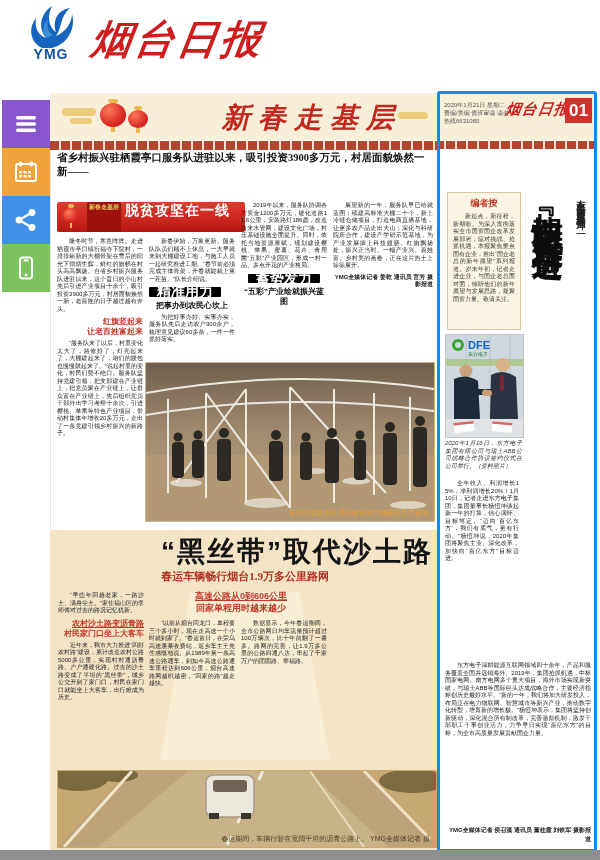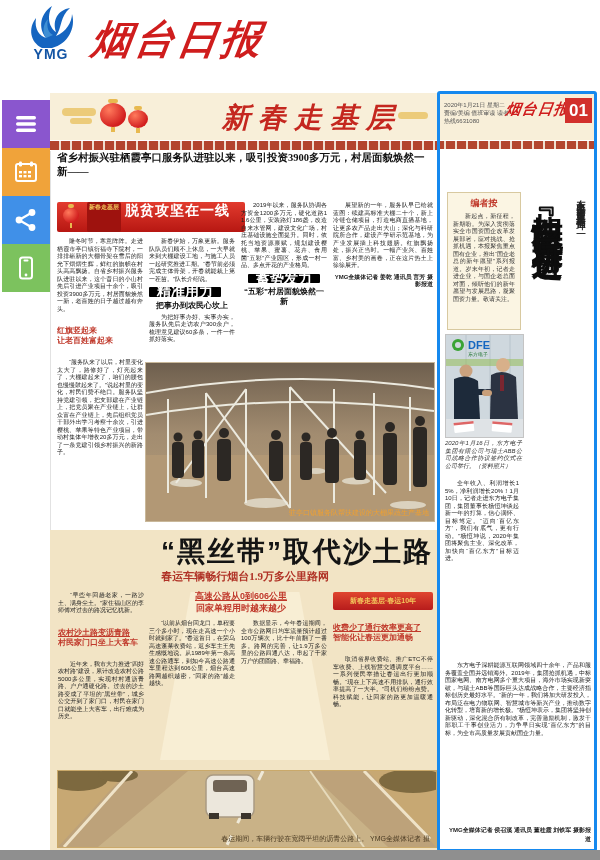--- a/index.html
+++ b/index.html
@@ -41,21 +41,21 @@
     font-weight:bold;font-size:10.5px;color:#111;}
   .headline{left:57px;top:161px;width:376px;z-index:2;text-align:center;font-weight:900;
     font-size:36px;letter-spacing:4px;color:#0d0d0d;}
   .sub-banner{left:57px;top:202px;width:188px;height:30px;z-index:2;border-radius:2px;
     background:linear-gradient(#e23b2e,#b71712);display:flex;padding-left:30px;box-sizing:border-box;}
   .sub-banner .tag{color:#f2c75c;font-size:6px;font-weight:bold;margin-right:4px;background:#9e120e;
     border-radius:2px;padding:1px 2px;}
   .sub-banner .ttl{color:#fff;font-weight:900;font-size:14px;letter-spacing:1px;}
   .ncol{z-index:2;font-size:6px;line-height:7.5px;color:#222;text-align:justify;word-break:break-all;overflow:hidden;}
   .ncol p{margin:0 0 4px 0;text-indent:12px;}
-  .subhead-red{color:#c0392b;font-weight:bold;font-size:8px;line-height:10px;text-align:left;margin:13px 0;}
+  .subhead-red{color:#c0392b;font-weight:bold;font-size:8px;line-height:10px;text-align:right;margin:3px 0;}
   .chip{display:inline-block;background:#000000;color:#fff;font-size:14px;font-weight:bold;
     padding:1px 8px;border-radius:1px;}
   .subhead-blk{font-weight:bold;font-size:8px;line-height:10px;text-align:center;margin:2px 0 3px 0;color:#111;}
   .c1{left:57px;top:238px;width:86px;height:290px;}
   .c2{left:149px;top:238px;width:86px;height:122px;}
   .c3{left:241px;top:202px;width:86px;height:158px;}
   .c4{left:333px;top:202px;width:100px;height:158px;}
   .byline-sm{text-align:right;font-weight:bold;text-indent:0 !important;}
   .gh-photo{left:145px;top:362px;width:288px;height:158px;z-index:2;border:1px solid #c9b89a;}
   
@@ -187,21 +187,21 @@
   </div>
   <div class="abs ncol c2">
     <p>新春伊始，万象更新。服务队队员们顾不上休息，一大早就来到大棚建设工地，与施工人员一起研究推进工期。“春节前必须完成主体骨架，开春就能栽上第一茬苗。”队长介绍说。</p>
     <div style="text-align:left;"><span class="chip">精准用力</span></div>
     <div class="subhead-blk">把事办到农民心坎上</div>
     <p>为把好事办好、实事办实，服务队先后走访农户300余户，梳理意见建议60多条，一件一件抓好落实。</p>
   </div>
   <div class="abs ncol c3">
     <p>2019年以来，服务队协调各方资金1200多万元，硬化道路11.6公里，安装路灯186盏，改造自来水管网，建设文化广场，村庄基础设施全面提升。同时，依托当地资源禀赋，规划建设樱桃、苹果、蜜薯、花卉、食用菌“五彩”产业园区，形成一村一品、多点开花的产业格局。</p>
     <div style="text-align:center;"><span class="chip">蓄势发力</span></div>
-    <div class="subhead-blk">“五彩”村居面貌焕然一新</div>
+    <div class="subhead-blk">“五彩”产业绘就振兴蓝图</div>
   </div>
   <div class="abs ncol c4">
     <p>展望新的一年，服务队早已绘就蓝图：续建高标准大棚二十个，新上冷链仓储项目，打造电商直播基地，让更多农产品走出大山；深化与科研院所合作，建设产学研示范基地，为产业发展插上科技翅膀。红旗飘扬处，振兴正当时。一幅产业兴、百姓富、乡村美的画卷，正在这片热土上徐徐展开。</p>
     <p class="byline-sm">YMG全媒体记者 姜乾 通讯员 言芳 摄影报道</p>
   </div>
 
   <svg class="abs gh-photo" viewBox="0 0 288 158" preserveAspectRatio="none">
     <defs>
       <linearGradient id="g1" x1="0" y1="0" x2="0" y2="1">
         <stop offset="0" stop-color="#6e5f4e"></stop>
@@ -290,28 +290,20 @@
       <span>村民家门口坐上大客车</span>
     </div>
     <p>近年来，我市大力推进“四好农村路”建设，累计改造农村公路5000多公里，实现村村通沥青路、户户通硬化路。过去的沙土路变成了平坦的“黑丝带”，城乡公交开到了家门口，村民在家门口就能坐上大客车，出行难成为历史。</p>
   </div>
   <div class="abs ncol r2">
     <p>“以前从烟台回龙口，单程要三个多小时，现在走高速一个小时就到家了。”春运首日，在荣乌高速蓬莱收费站，返乡车主王先生感慨地说。从1989年第一条高速公路通车，到如今高速公路通车里程达到606公里，烟台高速路网越织越密，“回家的路”越走越快。</p>
   </div>
   <div class="abs ncol r3">
     <p>数据显示，今年春运期间，全市公路网日均车流量预计超过100万辆次，比十年前翻了一番多。路网的完善，让1.9万多公里的公路四通八达，串起了千家万户的团圆路、幸福路。</p>
   </div>
-  <div class="abs ncol r4">
-    <div class="mini-banner">新春走基层·春运10年</div>
-    <div class="subhead-red">
-      <span class="u">收费少了通行效率更高了</span><br>
-      <span>智能化让春运更加通畅</span>
-    </div>
-    <p>取消省界收费站、推广ETC不停车收费、上线智慧交通调度平台……一系列便民举措让春运出行更加顺畅。“现在上下高速不用排队，通行效率提高了一大半。”司机们纷纷点赞。科技赋能，让回家的路更加温暖通畅。</p>
-  </div>
 
   <svg class="abs hw-photo" viewBox="0 0 378 76" preserveAspectRatio="none">
     <rect width="378" height="76" fill="#c7a873"></rect>
     <polygon points="70,0 310,0 378,76 0,76" fill="#bda27a"></polygon>
     <polygon points="130,0 250,0 330,76 40,76" fill="#c9b287"></polygon>
     <g fill="#6b5a33" opacity="0.8">
       <ellipse cx="20" cy="8" rx="30" ry="12"></ellipse>
         <ellipse cx="355" cy="10" rx="34" ry="12"></ellipse>
       <ellipse cx="60" cy="4" rx="20" ry="7"></ellipse>
     </g>

